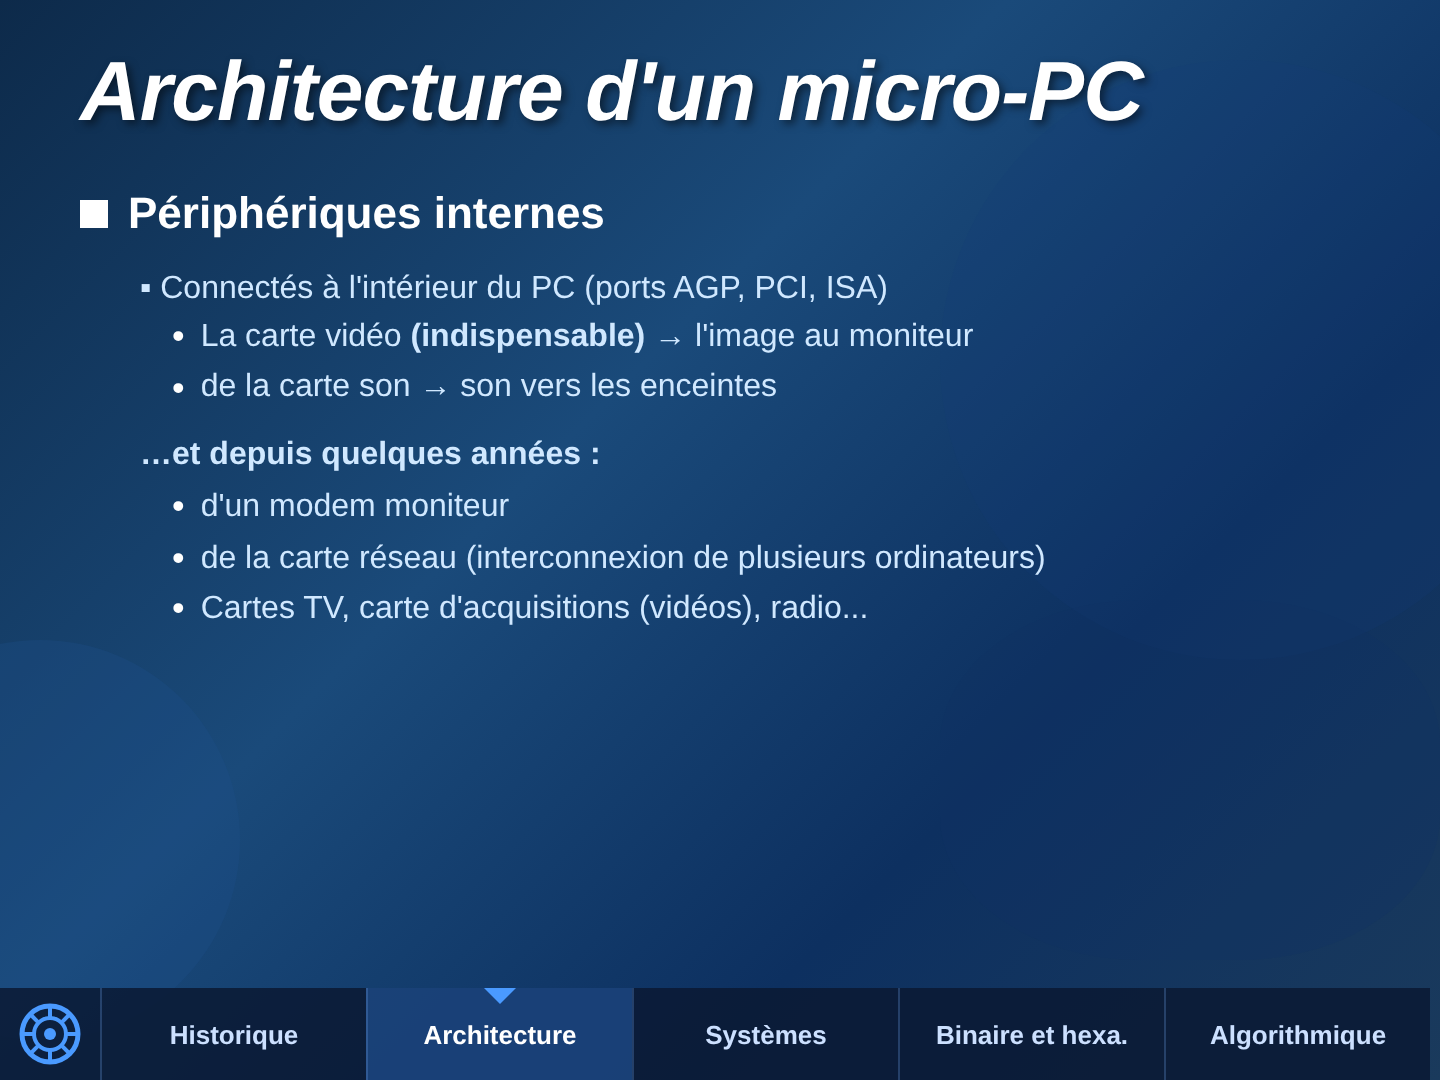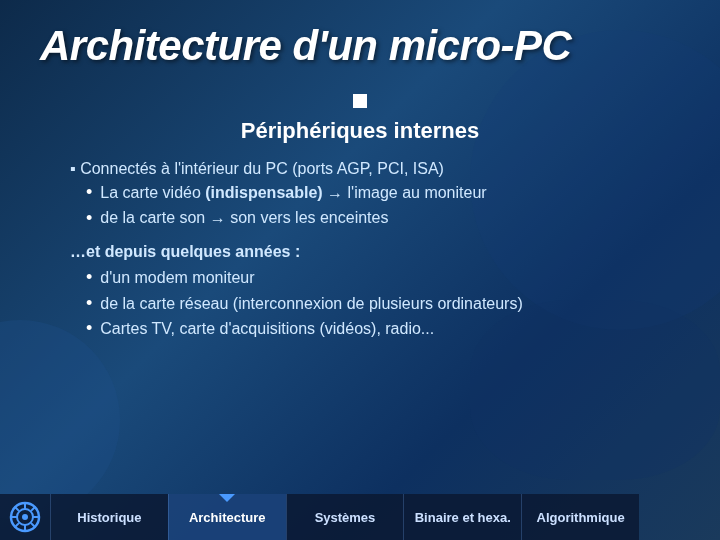--- a/index.html
+++ b/index.html
@@ -70,21 +70,20 @@
     }
 
     .section-heading {
       display: flex;
       align-items: center;
       gap: 10px;
       font-size: 22px;
       font-weight: bold;
       color: #ffffff;
       margin-bottom: 16px;
-      flex-direction: column;
     }
 
     .square-bullet {
       display: inline-block;
       width: 14px;
       height: 14px;
       background: #ffffff;
       flex-shrink: 0;
     }
 
@@ -133,21 +132,21 @@
 
     .bold-text {
       font-weight: bold;
     }
 
     
     .nav-bar {
       position: absolute;
       bottom: 0;
       left: 0;
-      width: 639px;
+      width: 715px;
       height: 46px;
       background: rgba(10, 25, 50, 0.85);
       display: flex;
       align-items: stretch;
       z-index: 10;
     }
 
     .nav-logo {
       width: 50px;
       display: flex;

